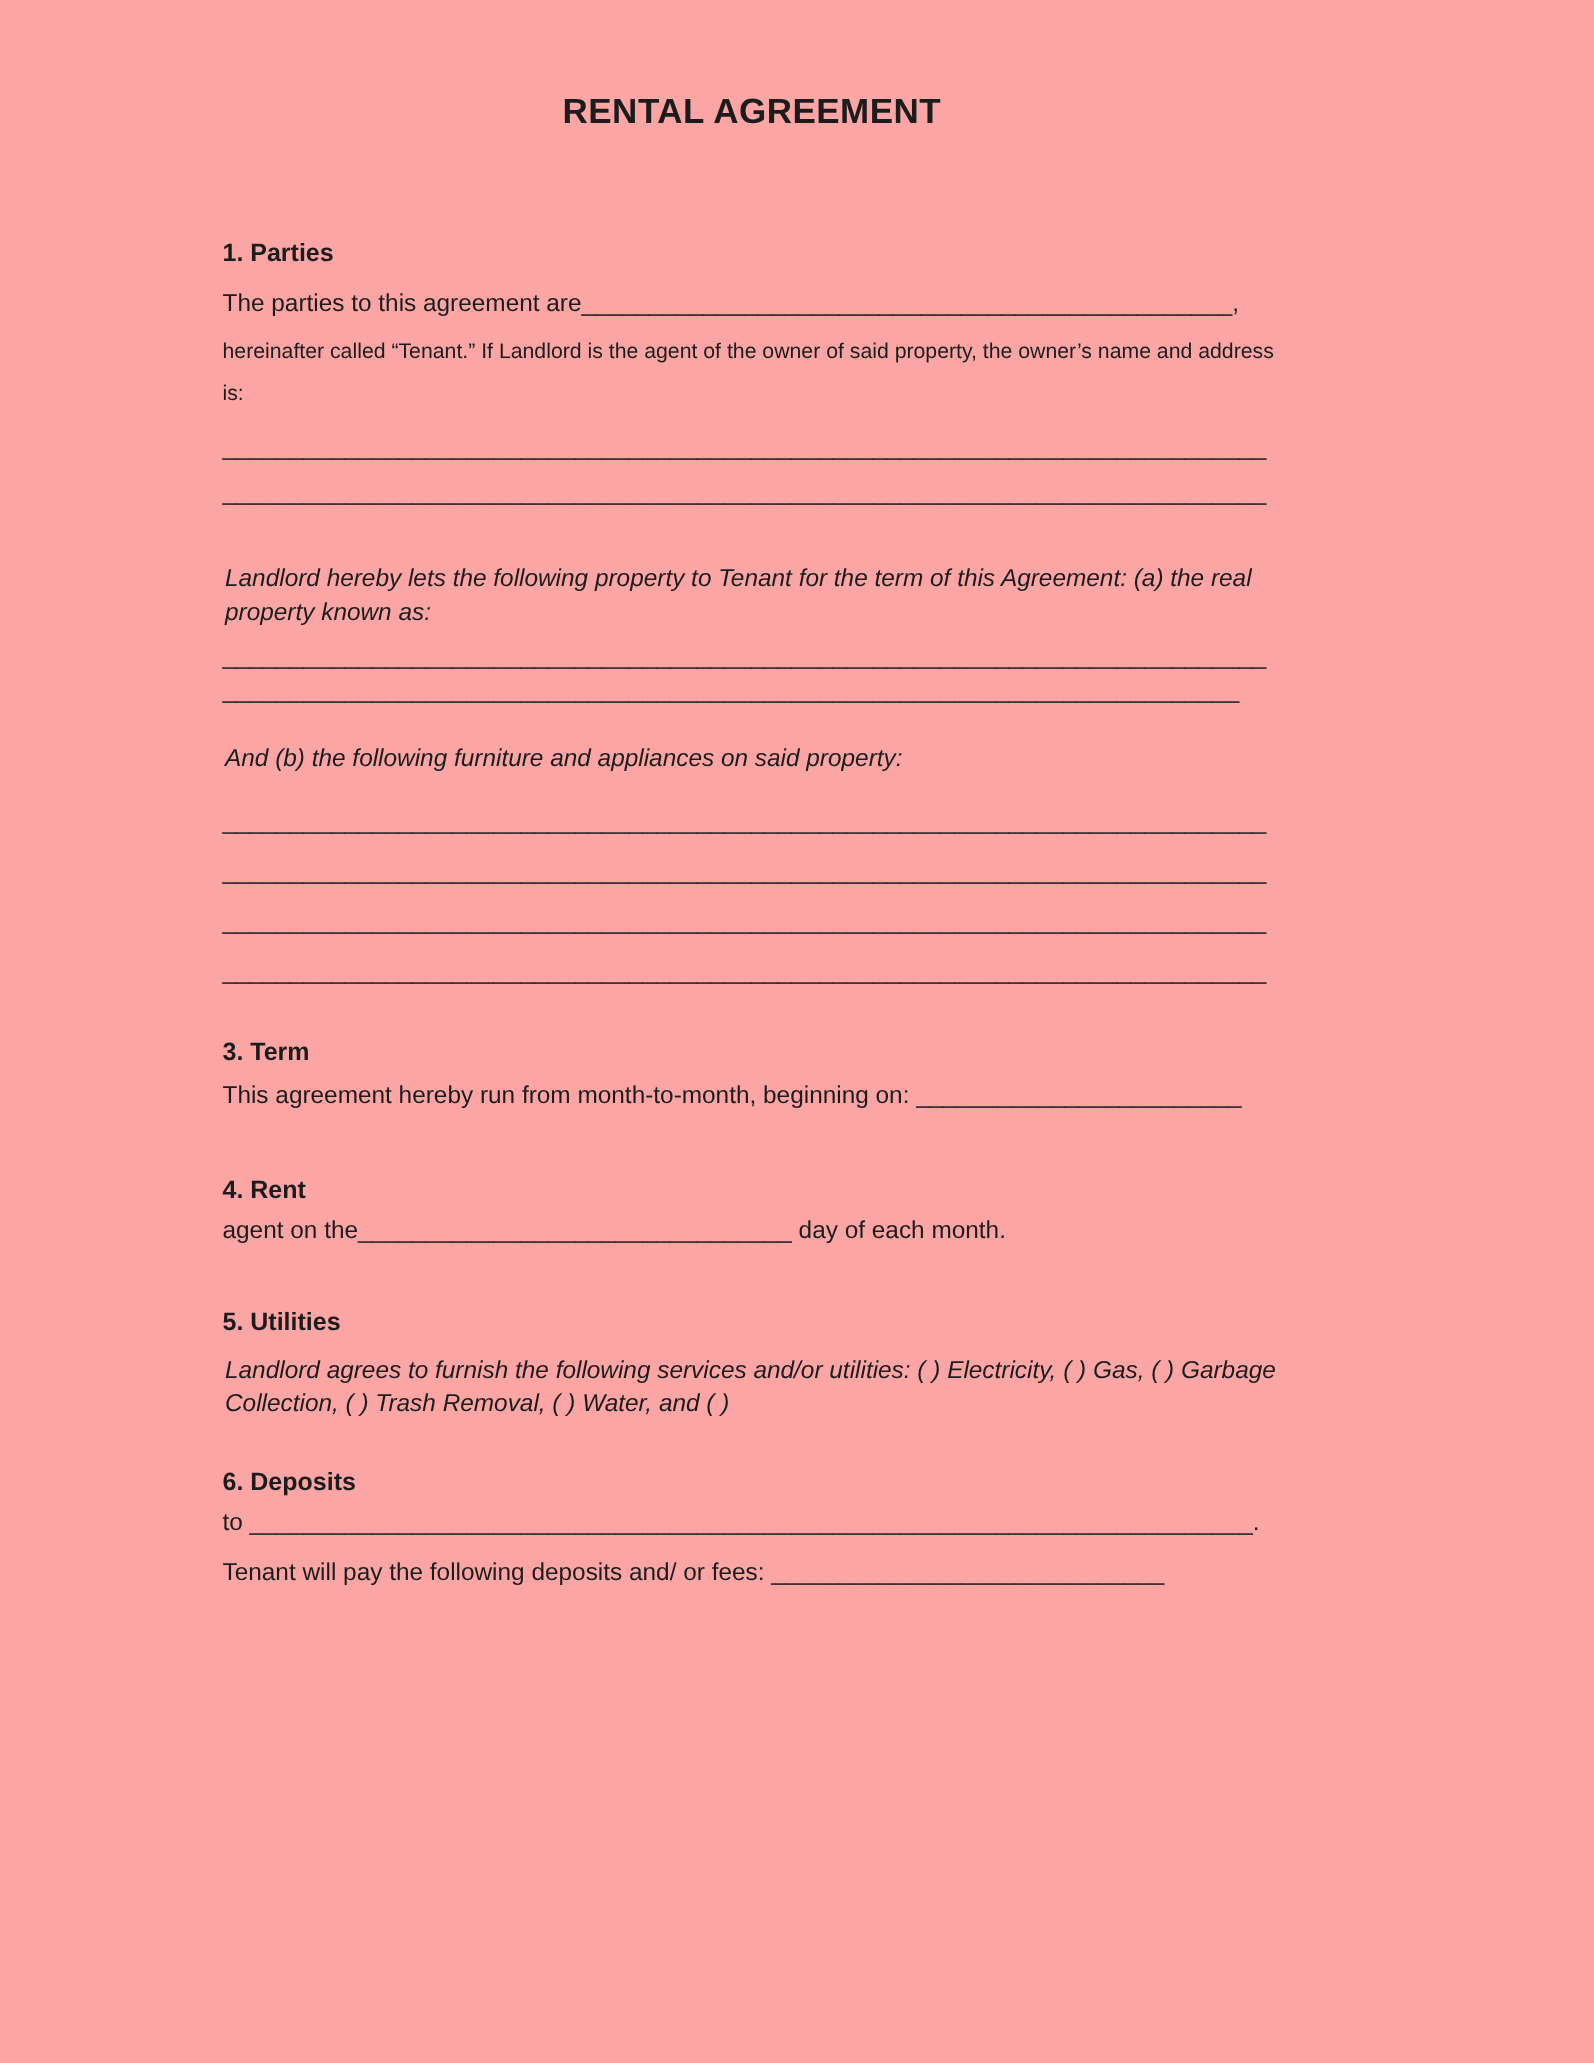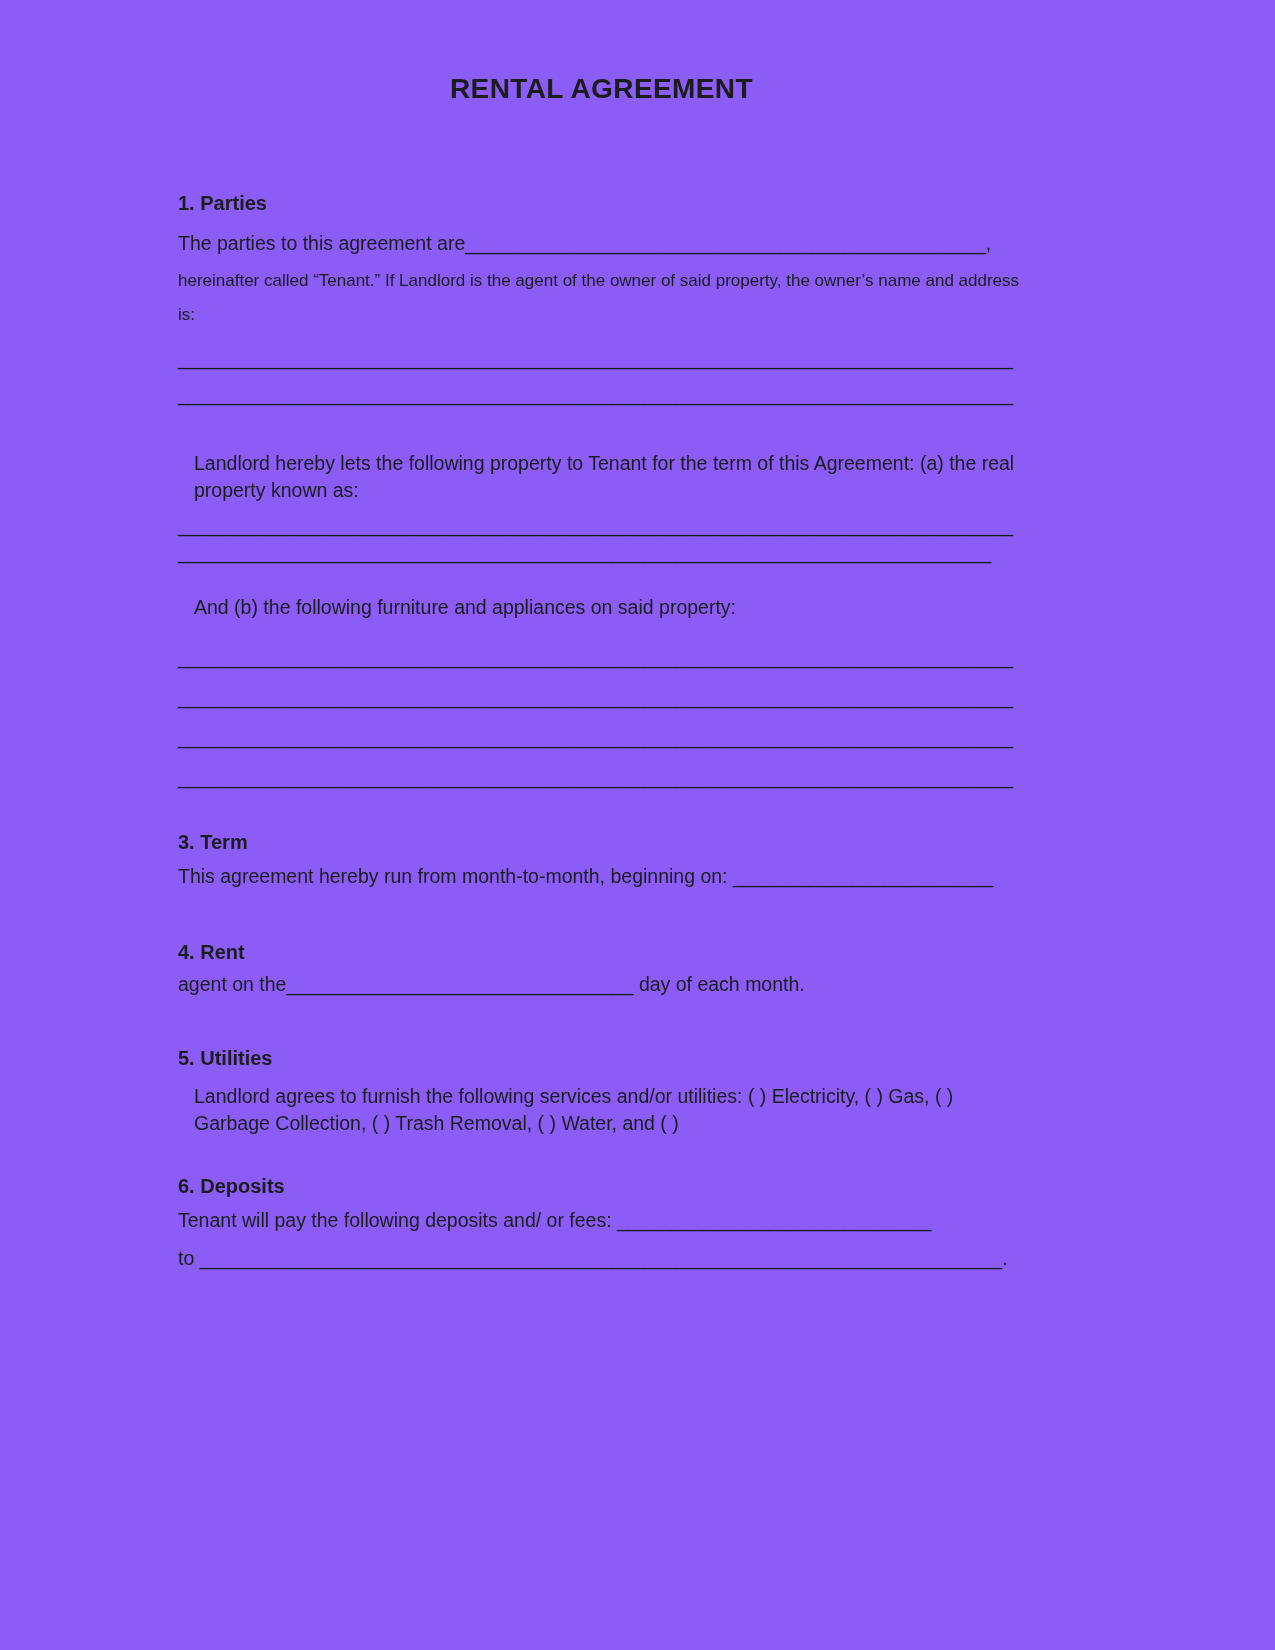--- a/index.html
+++ b/index.html
@@ -5,21 +5,21 @@
   html, body {
     margin: 0;
     padding: 0;
     background: #ffffff;
   }
   .page {
     position: relative;
     width: 1275px;
     min-height: 1650px;
     box-sizing: border-box;
-    background: #8b5cf6;
+    background: #fca5a5;
     color: #1c1c1c;
     font-family: "Liberation Sans", sans-serif;
     padding: 58px 250px 40px 178px;
   }
   .title {
     text-align: center;
     font-size: 28px;
     font-weight: bold;
     letter-spacing: 0.4px;
     margin: 14px 0 0 0;
@@ -37,21 +37,22 @@
   .line {
     font-size: 19.5px;
     line-height: 38px;
     margin: 0;
     white-space: normal;
     word-break: keep-all;
   }
   .para-tight {
     font-size: 19.5px;
     line-height: 27px;
-    margin: 12px 0 0 16px;
+    margin: 12px 0 0 2px;
+    font-style: italic;
   }
   .small-para {
     font-size: 17px;
     line-height: 34px;
     margin: 2px 0 0 0;
   }
   .blank {
     letter-spacing: 0;
     color: #1c1c1c;
   }
@@ -106,17 +107,17 @@
     <p class="line">agent on the________________________________ day of each month.</p>
   </section>
 
   <section class="sec-utilities">
     <h2 class="heading">5. Utilities</h2>
     <p class="para-tight">Landlord agrees to furnish the following services and/or utilities: ( ) Electricity, ( ) Gas, ( ) Garbage Collection, ( ) Trash Removal, ( ) Water, and ( )</p>
   </section>
 
   <section class="sec-deposits">
     <h2 class="heading">6. Deposits</h2>
+    <p class="line">to __________________________________________________________________________.</p>
     <p class="line mt-2">Tenant will pay the following deposits and/ or fees: _____________________________</p>
-    <p class="line">to __________________________________________________________________________.</p>
   </section>
 
 </div>
 
 </body></html>

